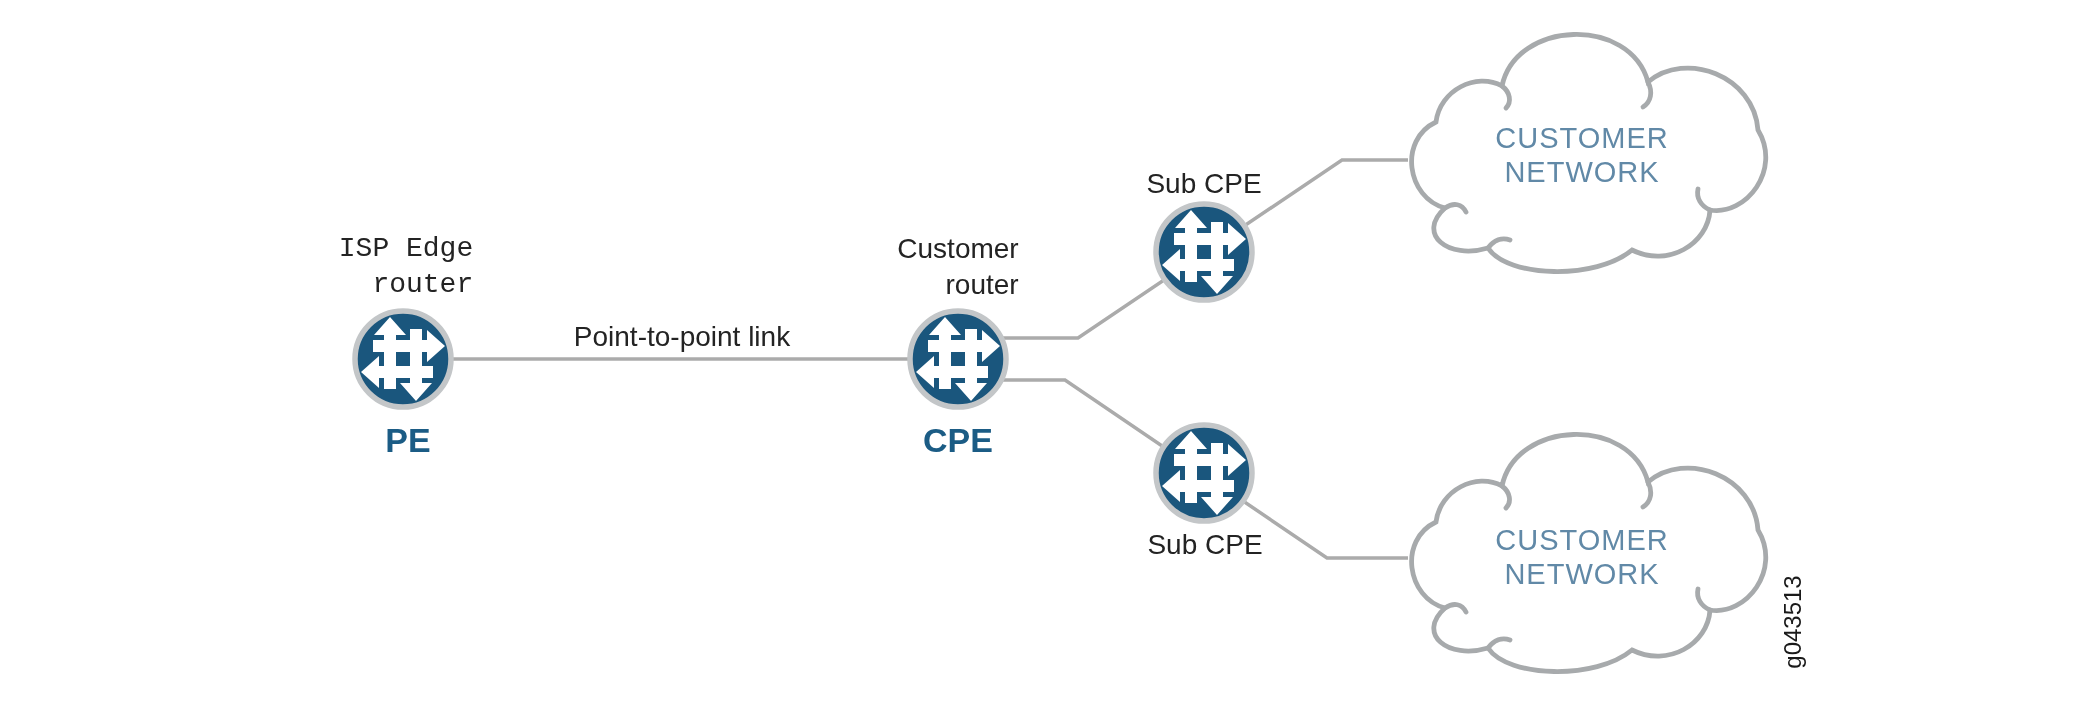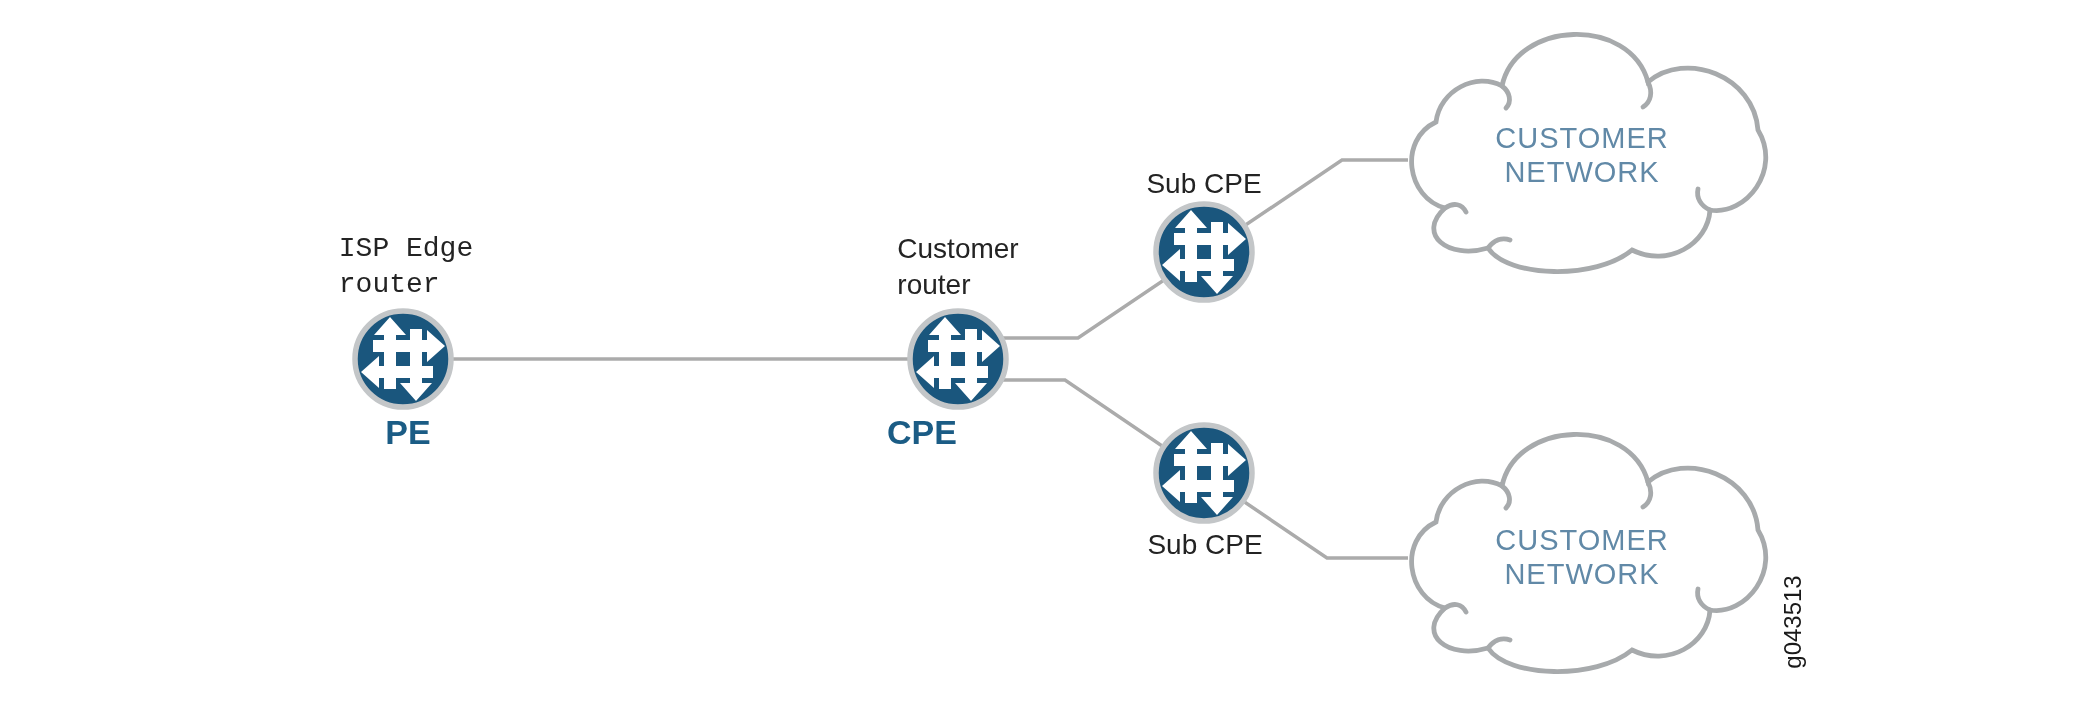--- a/index.html
+++ b/index.html
@@ -28,21 +28,21 @@
   .router-node {
     position: absolute;
     width: 106px;
     height: 106px;
     z-index: 2;
   }
   .node-title {
     position: absolute;
     z-index: 3;
     transform: translateX(-50%);
-    text-align: left;
+    text-align: right;
     color: #232323;
     font-size: 28px;
     line-height: 36px;
     white-space: nowrap;
   }
   .link-label {
     position: absolute;
     z-index: 3;
     transform: translateX(-50%);
     text-align: center;
@@ -54,20 +54,21 @@
   .role-label {
     position: absolute;
     z-index: 3;
     transform: translateX(-50%);
     text-align: center;
     color: #1B5C85;
     font-size: 34px;
     font-weight: bold;
     line-height: 40px;
     white-space: nowrap;
+    margin-top: 8px;
   }
   .cloud-label {
     position: absolute;
     z-index: 3;
     width: 380px;
     text-align: center;
     color: #6189A7;
     font-size: 29px;
     line-height: 34px;
     letter-spacing: 1px;
@@ -146,24 +147,25 @@
   <div class="node-title" style="left:406px; top:231px;font-family:Liberation Mono, monospace;">
     <div>ISP Edge</div>
     <div>router</div>
   </div>
 
   <div class="node-title" style="left:958px; top:231px;">
     <div>Customer</div>
     <div>router</div>
   </div>
 
+  <div class="link-label" style="left:682px; top:319px;">Point-to-point link</div>
 
   <div class="role-label" style="left:408px; top:412px;">PE</div>
 
-  <div class="role-label" style="left:922px; top:412px;">CPE</div>
+  <div class="role-label" style="left:958px; top:412px;">CPE</div>
 
   <div class="node-title" style="left:1204px; top:166px;">Sub CPE</div>
 
   <div class="node-title" style="left:1205px; top:527px;">Sub CPE</div>
 
   <div class="cloud-label" style="left:1392px; top:121px;">
     <div>CUSTOMER</div>
     <div>NETWORK</div>
   </div>
 

